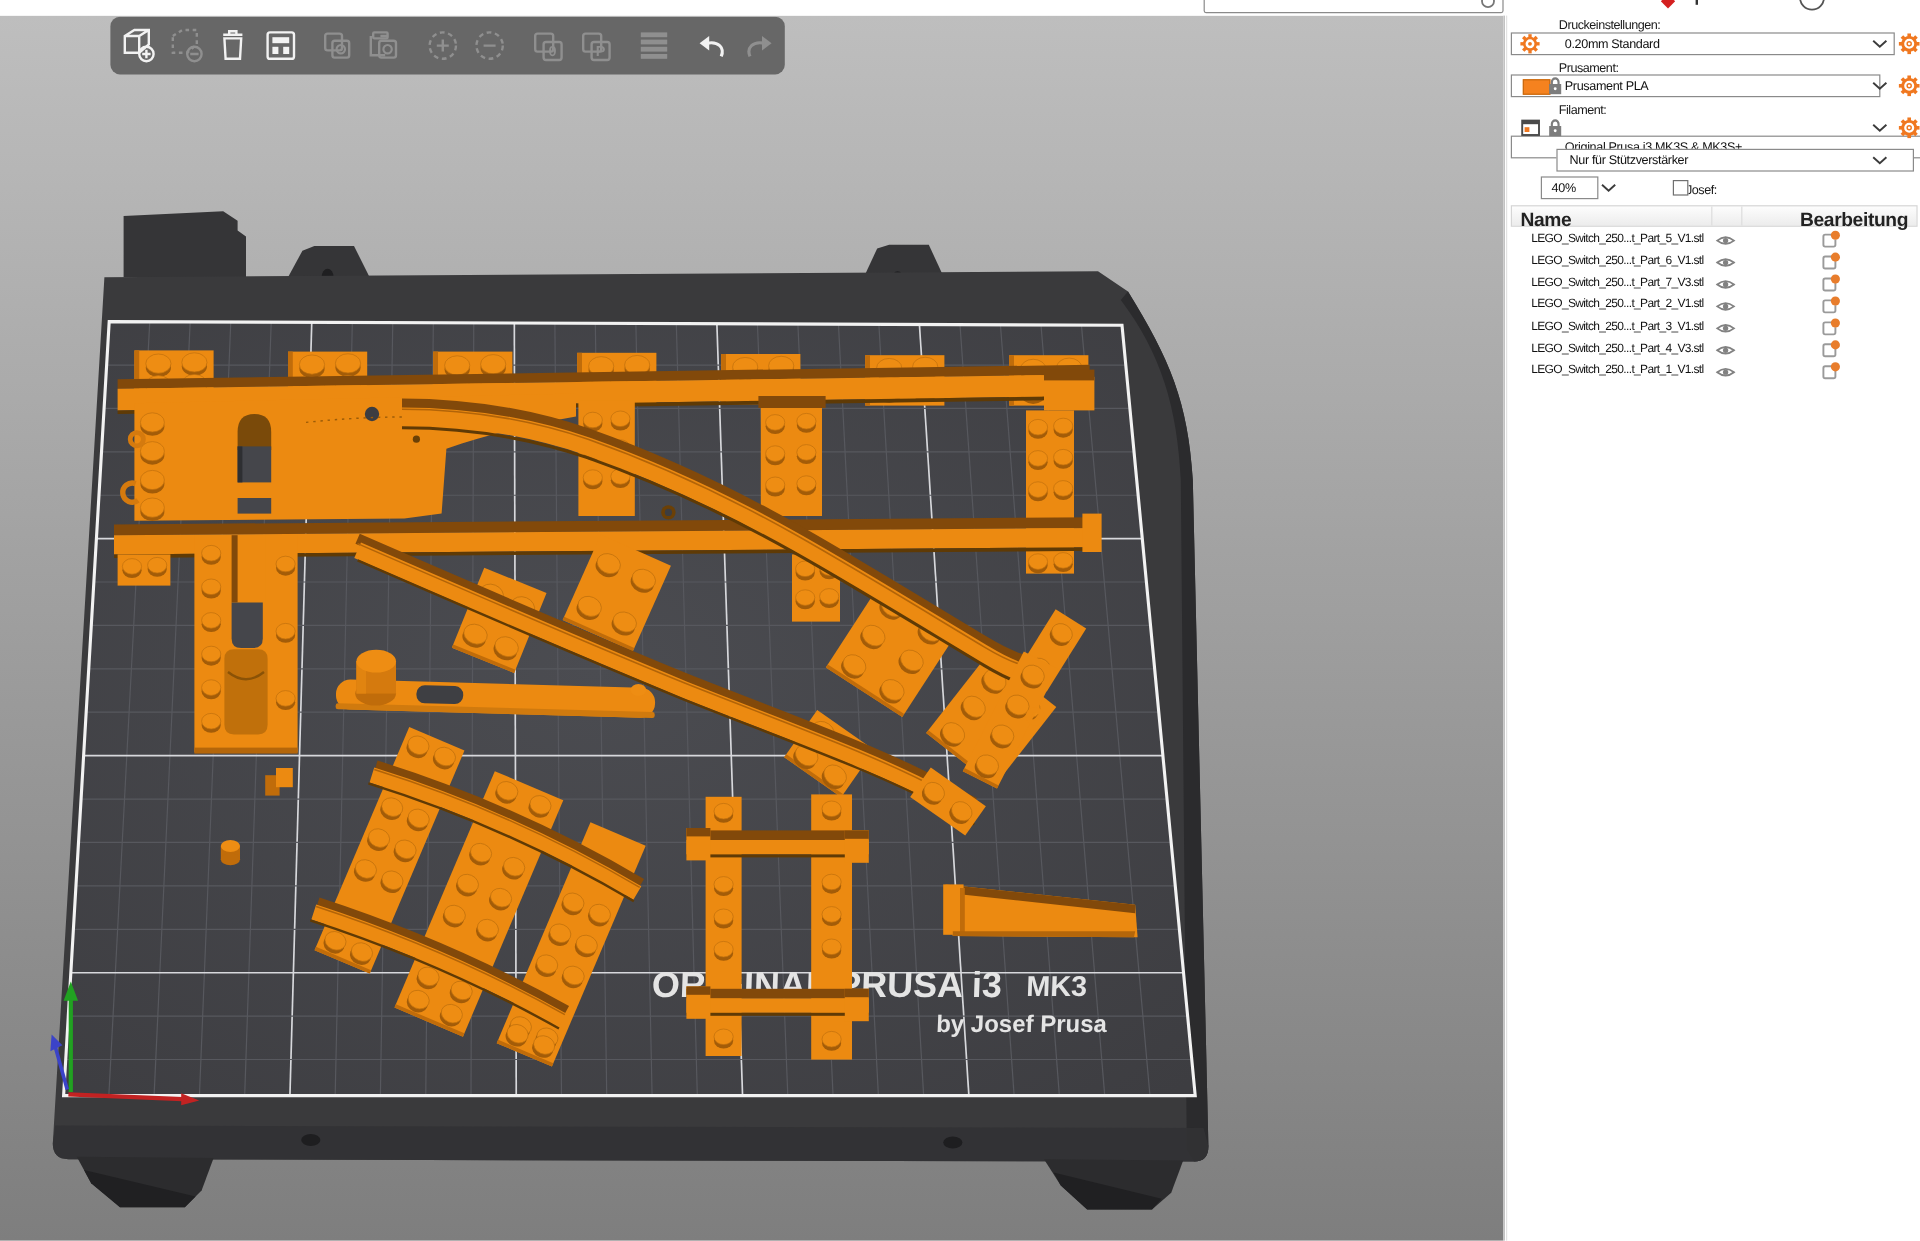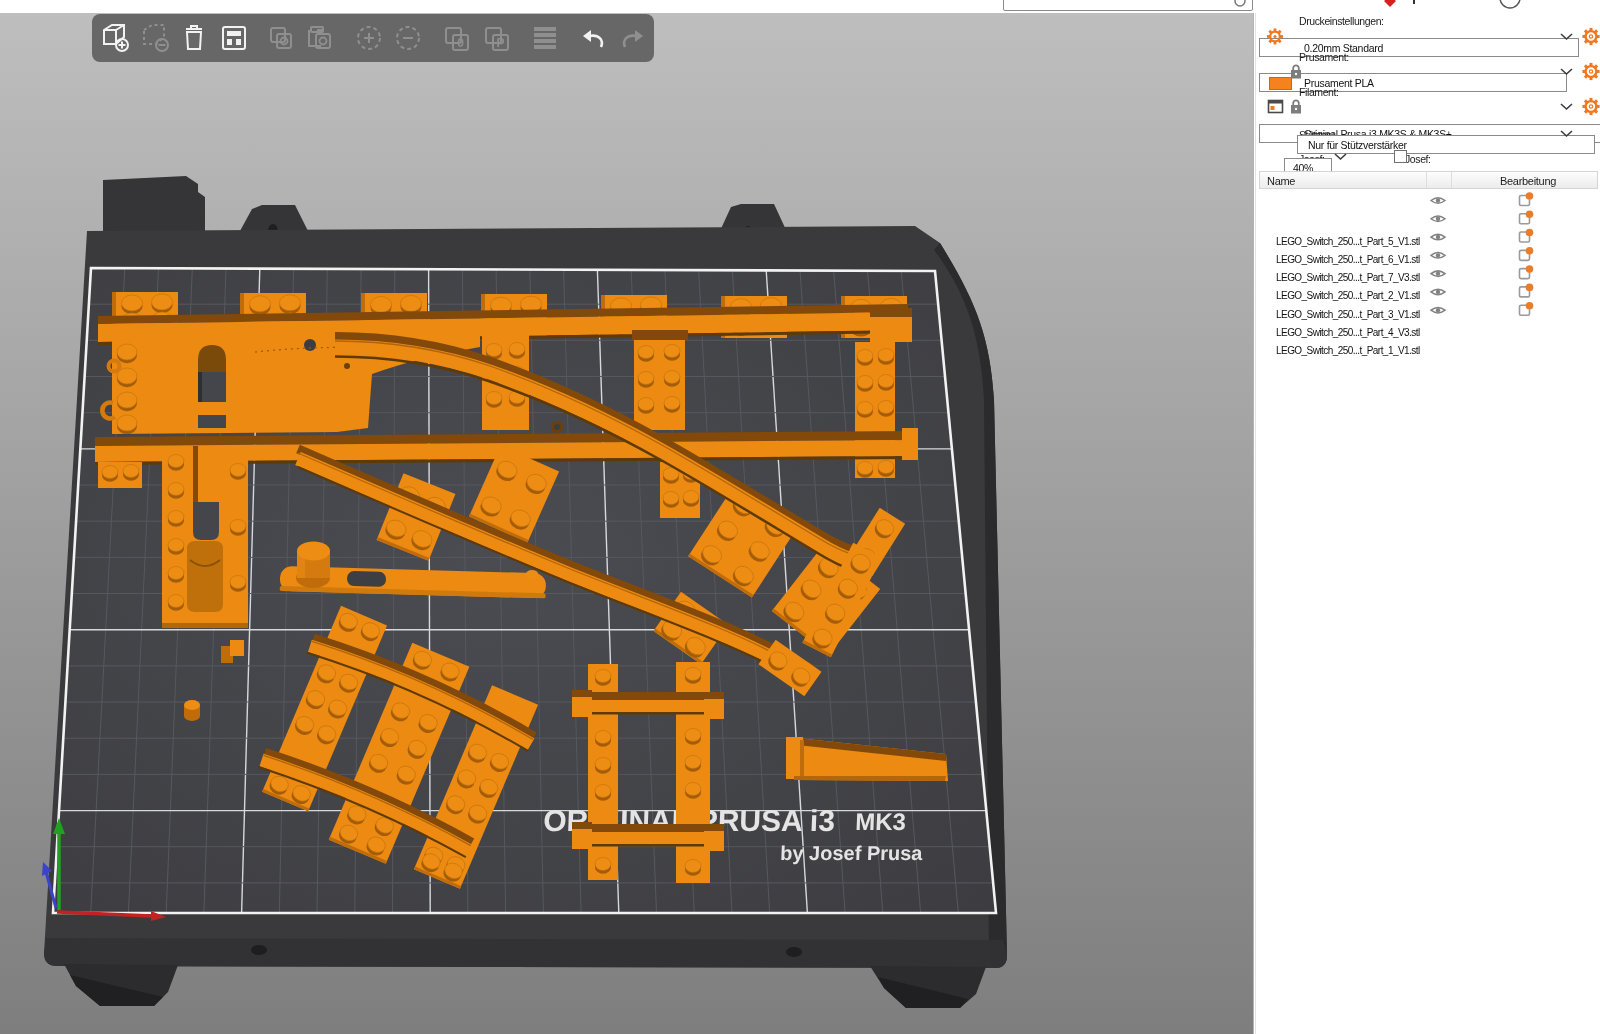--- a/index.html
+++ b/index.html
@@ -3,26 +3,26 @@
 * { margin:0; padding:0; box-sizing:border-box; }
 body { width:1600px; height:1034px; position:relative; overflow:hidden;
        font-family:"Liberation Sans", sans-serif; background:#fff; }
 #vp { position:absolute; left:0; top:13px; width:1253px; height:1021px;
       background:linear-gradient(#bebebe, #7e7e7e); }
 #panel { position:absolute; left:1253px; top:13px; width:347px; height:1021px;
          background:#fff; border-left:1px solid #b3b3b3; }
 #pline { position:absolute; left:1px; top:0; width:1px; height:100%; background:#e2e2e2; }
 .lbl { position:absolute; font-size:10.5px; letter-spacing:-0.4px; color:#1a1a1a; white-space:nowrap;padding-left:40px; }
 .combo { position:absolute; height:19px; border:1px solid #8a8a8a; background:#fff;
-         font-size:10.5px; letter-spacing:-0.3px; color:#111;margin-top:11px; }
+         font-size:10.5px; letter-spacing:-0.3px; color:#111; }
 .combo span { position:absolute; left:44px; top:3px; white-space:nowrap; }
 .hdr { position:absolute; left:5px; top:158px; width:339px; height:18px;
        background:linear-gradient(#fdfdfd,#ececec); border:1px solid #d5d5d5; }
-.hdr div { position:absolute; top:2.5px; font-size:11px; letter-spacing:-0.3px; color:#222; }
-.row { position:absolute; left:22px; font-size:10px; letter-spacing:-0.55px; color:#111; white-space:nowrap;margin-top:42px; }
+.hdr div { position:absolute; top:2.5px; font-size:16px; letter-spacing:-0.3px; color:#222;font-weight:bold; }
+.row { position:absolute; left:22px; font-size:10px; letter-spacing:-0.55px; color:#111; white-space:nowrap; }
 #topstrip { position:absolute; left:0; top:0; width:1600px; height:13px; background:#fff; }
 </style></head><body>
 <div id="vp"><svg width="1253" height="1021" viewBox="0 13 1253 1021">
       <defs>
         <radialGradient id="ggrad" cx="0.47" cy="0.45" r="0.75">
           <stop offset="0" stop-color="#4b4c51"></stop>
           <stop offset="1" stop-color="#3d3d41"></stop>
         </radialGradient>
       </defs>
       <path d="M103,231 L103,180 L186,176 L198,184 L198,192 L205,197 L205,231 Z" fill="#353537"></path>

